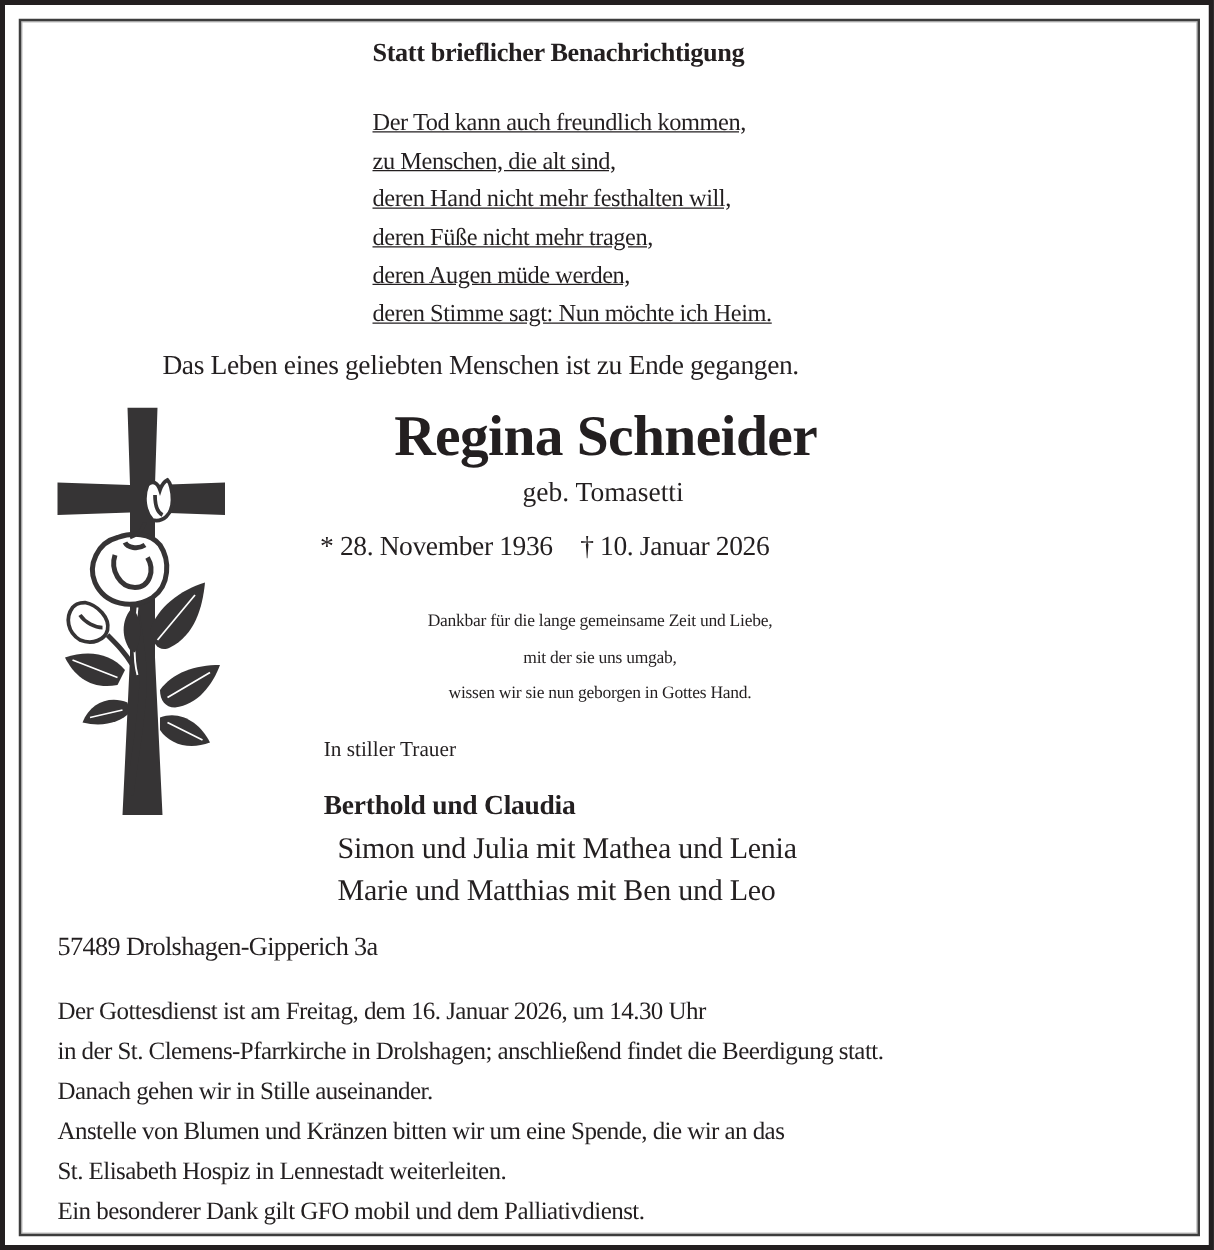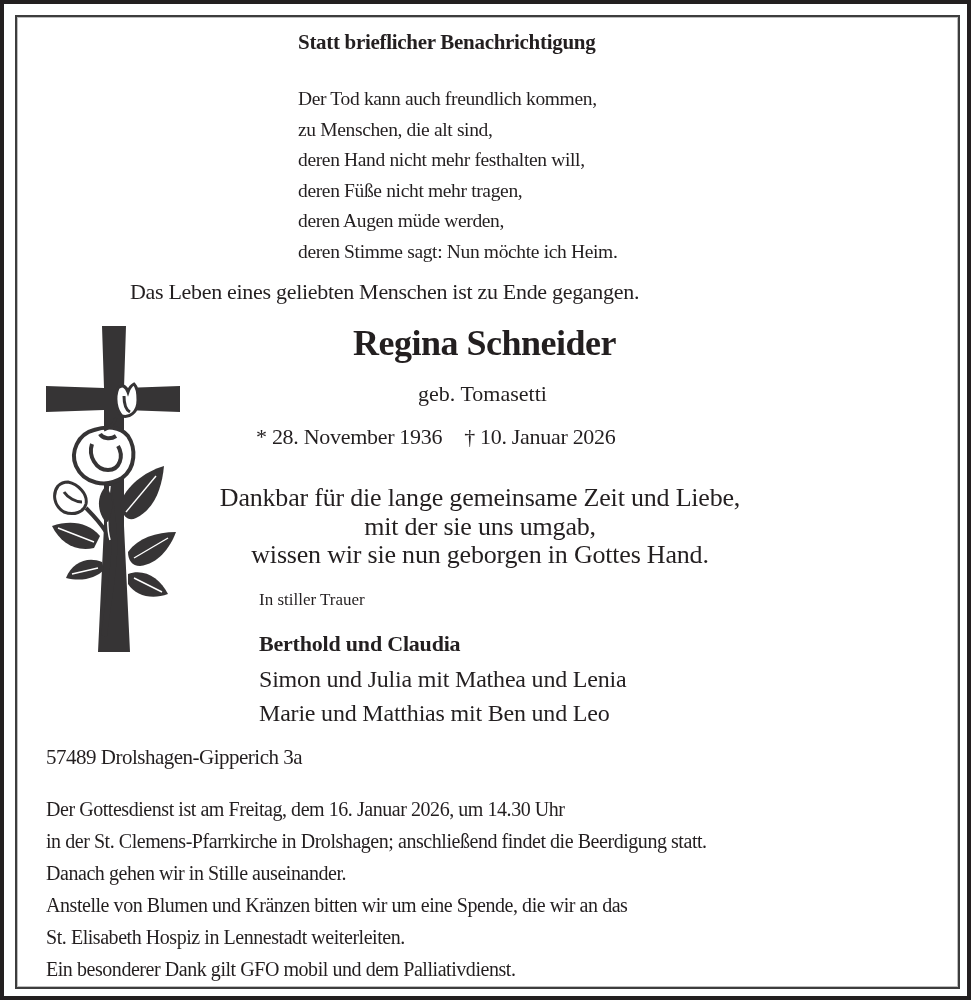--- a/index.html
+++ b/index.html
@@ -36,69 +36,69 @@
     left: 298px; top: 30px;
     font-size: 21px; font-weight: bold;
     letter-spacing: -0.3px;
   }
   .poem {
     left: 298px; top: 84px;
     font-size: 19.5px;
     line-height: 30.5px;
     letter-spacing: -0.35px;
   }
-  .poem div { height: 30.5px; }
+  .poem div { height: 30.5px; text-decoration: underline; }
 
   .life-line {
     left: 0; width: 769px; top: 279px;
     text-align: center;
     font-size: 22px;
     letter-spacing: -0.3px;
   }
   .name {
     left: 0; width: 971px; top: 322px;
     text-align: center;
     padding-left: 0;
-    font-size: 36px; font-weight: bold;
+    font-size: 46px; font-weight: bold;
     letter-spacing: -0.5px;
   }
   .name span { display: inline-block; margin-left: -2px; }
   .maiden {
     left: 0; width: 971px; top: 381px;
     text-align: center;
     font-size: 22px;
   }
   .maiden span { display:inline-block; margin-left: -6px; }
   .dates {
     left: 256px; top: 424px;
     font-size: 22px;
     letter-spacing: -0.3px;
   }
   .dates .gap { display: inline-block; width: 22px; }
 
   .gratitude {
     left: 200px; width: 560px; top: 484px;
     text-align: center;
-    font-size: 26px;
+    font-size: 14px;
     line-height: 28.5px;
     letter-spacing: -0.2px;
   }
   .gratitude div { height: 28.5px; }
 
   .mourning {
     left: 259px; top: 590px;
     font-size: 17px;
   }
   .family-head {
     left: 259px; top: 631px;
     font-size: 22px; font-weight: bold;
     letter-spacing: -0.2px;
   }
   .family-line {
-    left: 259px;
+    left: 270px;
     font-size: 24px;
     letter-spacing: -0.2px;
   }
   .fam1 { top: 666px; }
   .fam2 { top: 700px; }
 
   .address {
     left: 46px; top: 745px;
     font-size: 21px; font-weight: normal;
     letter-spacing: -0.5px;

